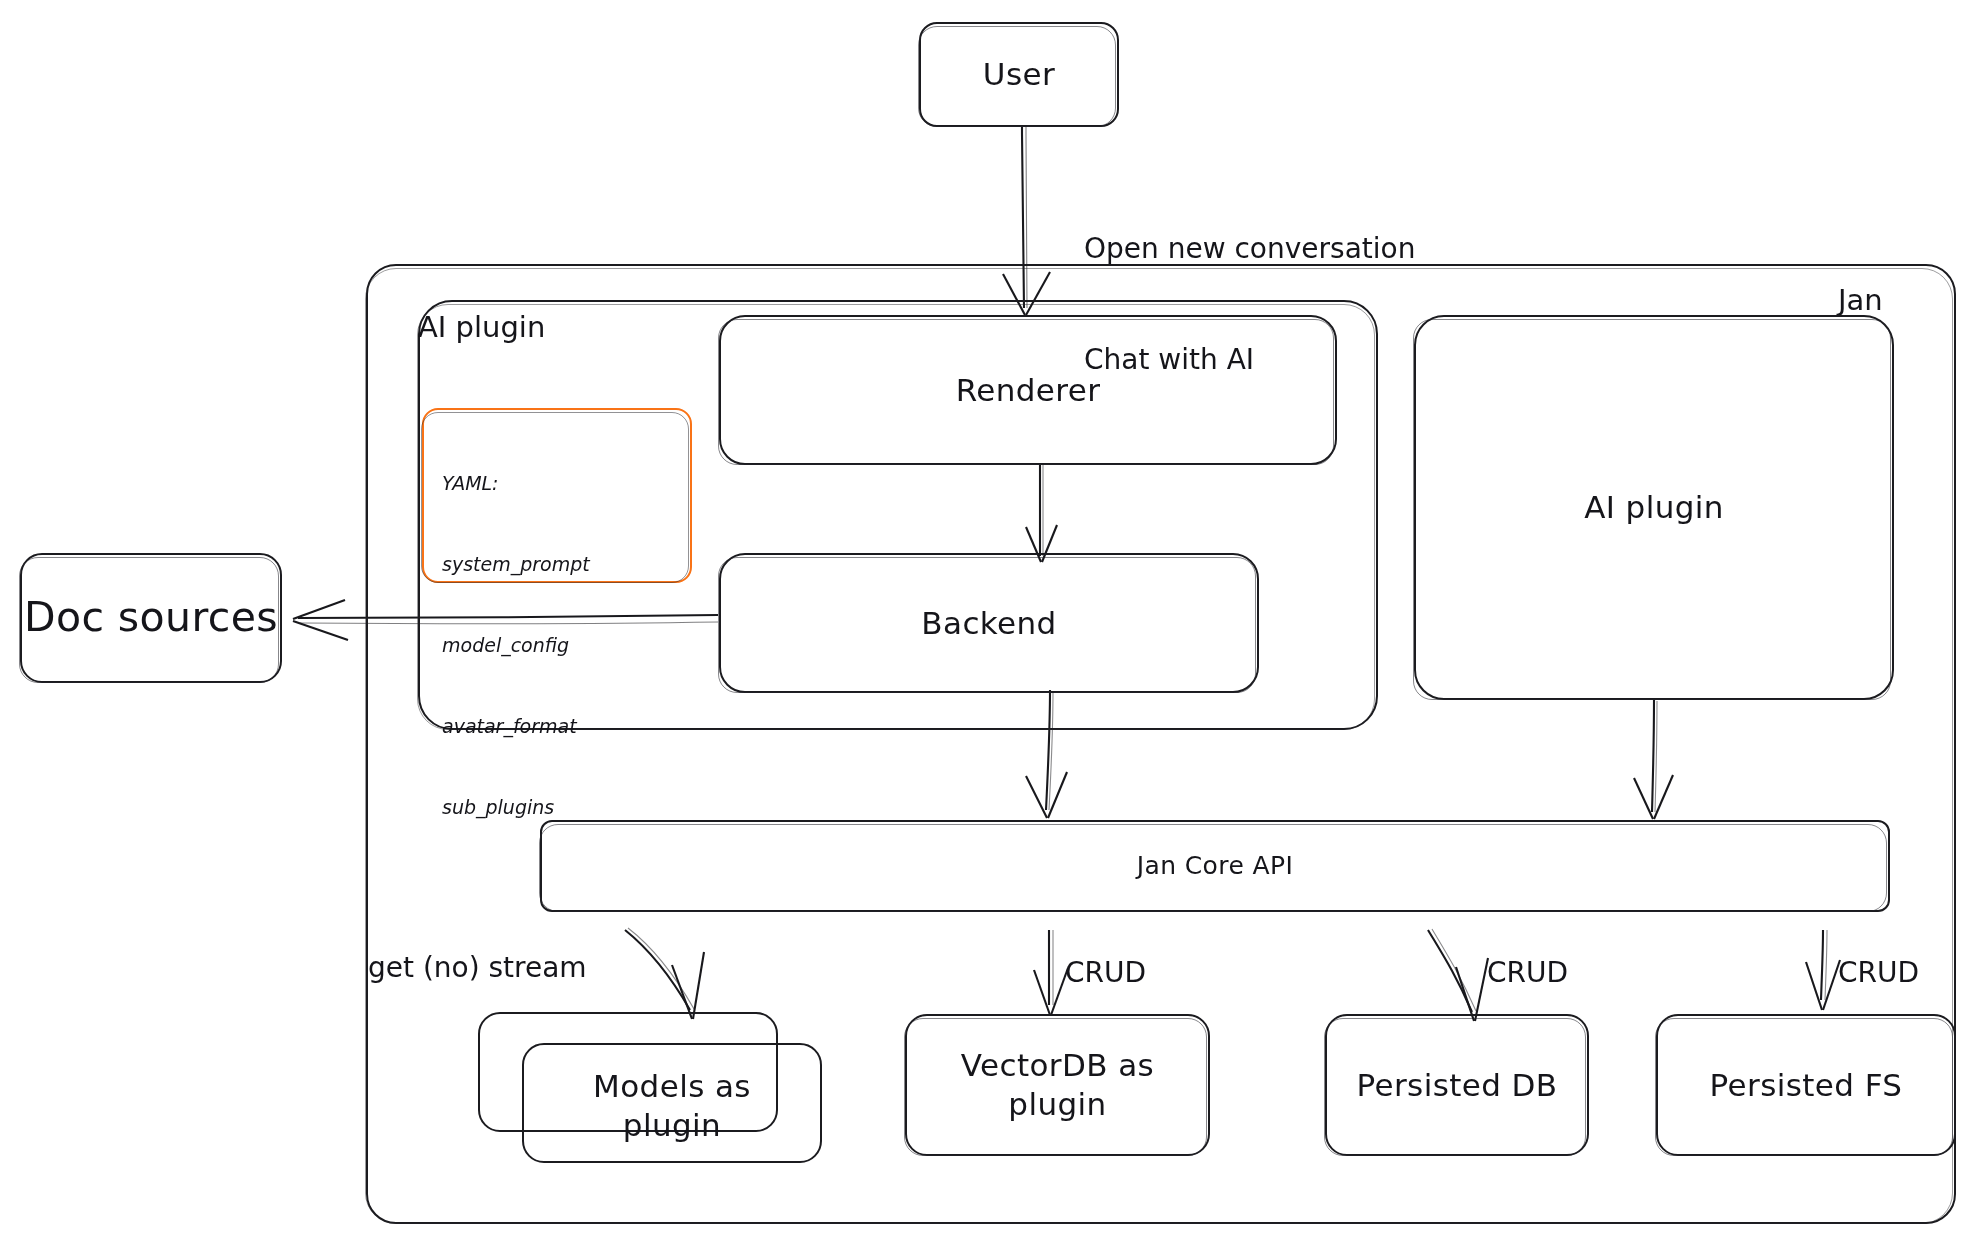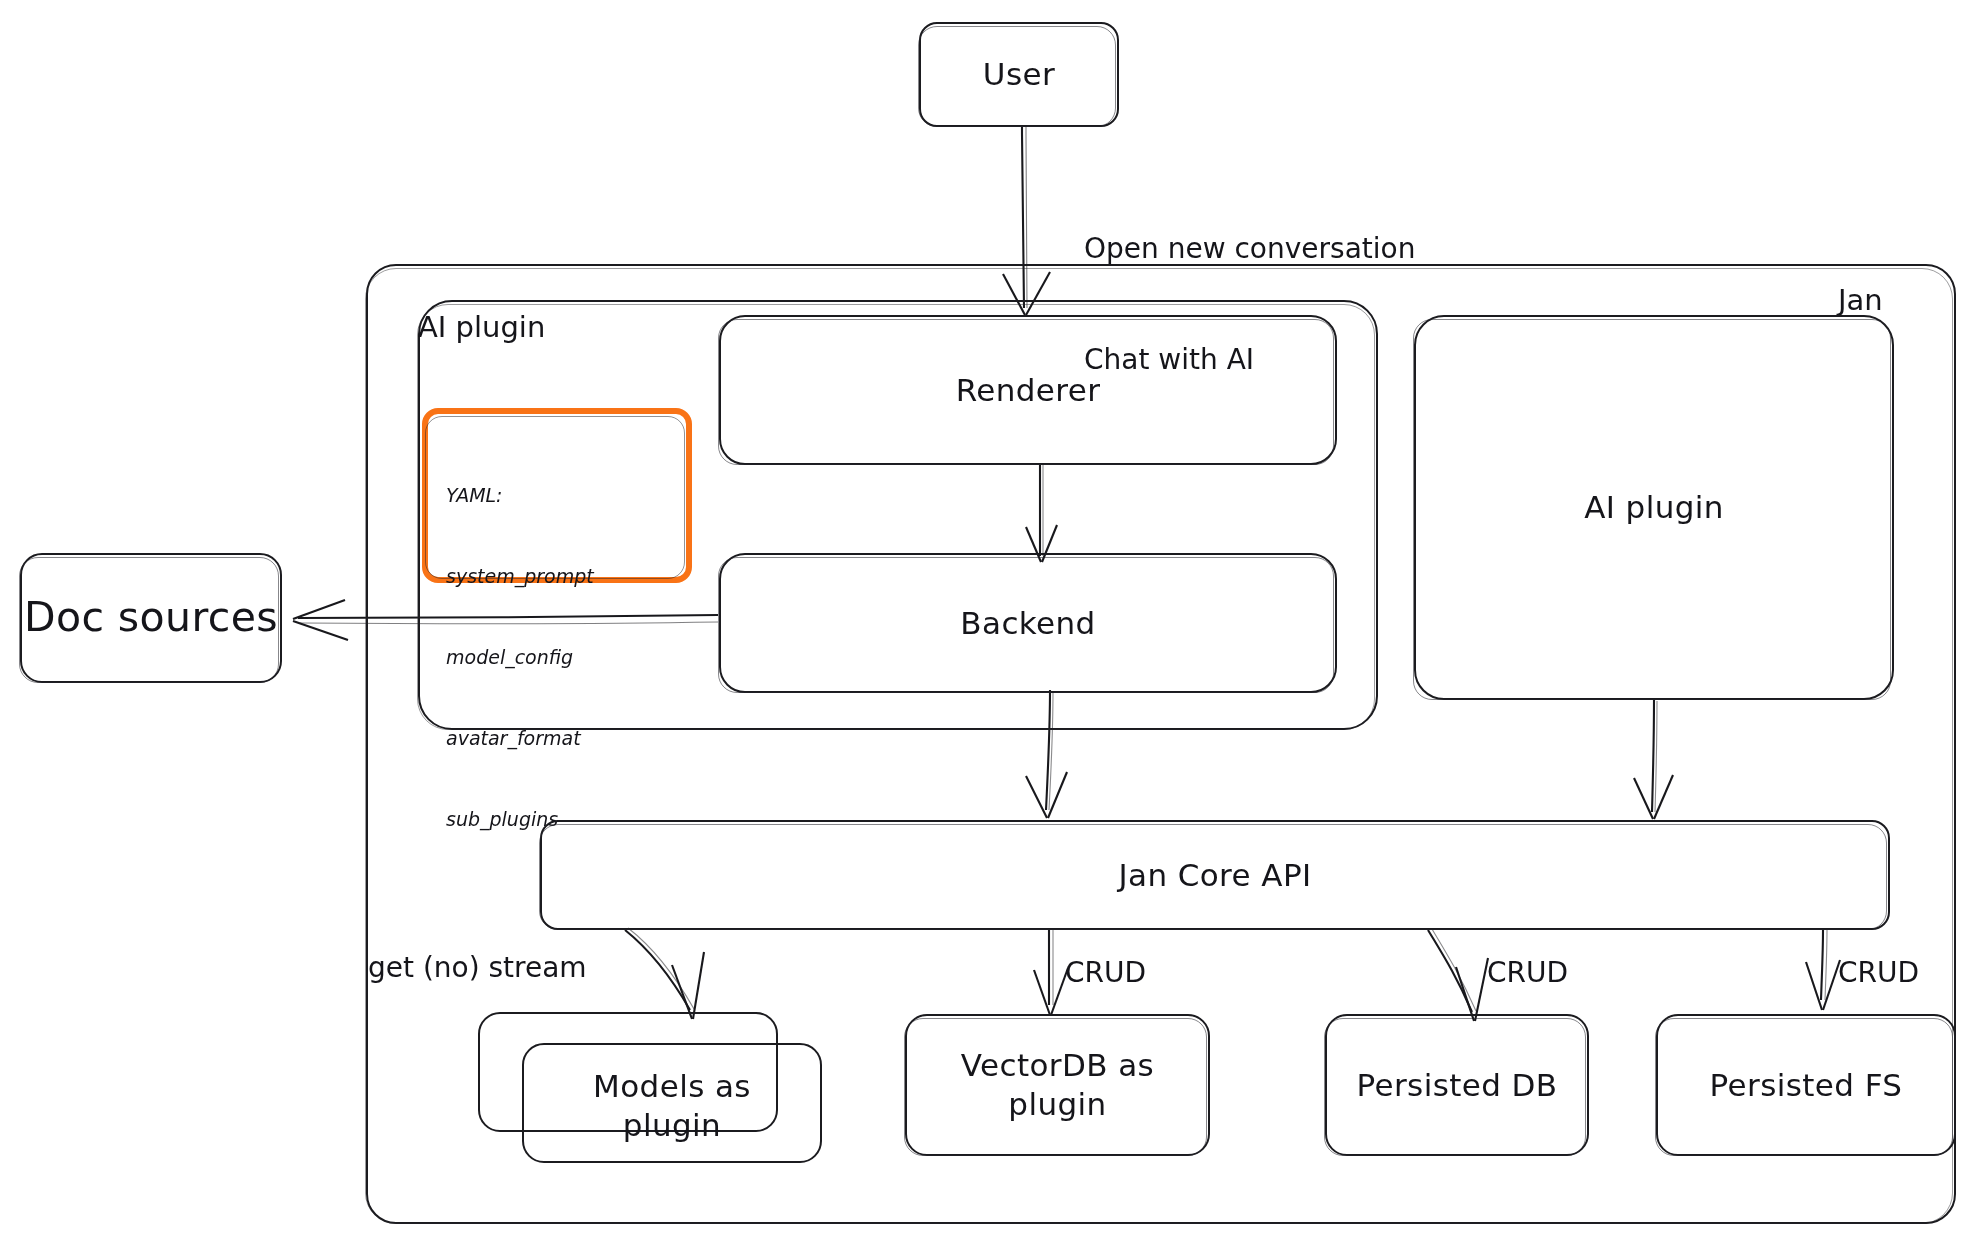--- a/index.html
+++ b/index.html
@@ -77,23 +77,23 @@
   .edge-label {
     position: absolute;
     color: #15151a;
     font-family: "DejaVu Sans", sans-serif;
     white-space: pre;
     line-height: 1.32;
   }
   .yaml-box {
     position: absolute;
     box-sizing: border-box;
-    border: 6px solid #f97316;
+    border: 2px solid #f97316;
     border-radius: 16px;
-    padding: 14px 18px 12px 18px;
+    padding: 6px 18px 12px 18px;
     color: #15151a;
     font-family: "DejaVu Sans", sans-serif;
     font-style: italic;
     line-height: 1.42;
     white-space: pre;
   }
   .yaml-box::after {
     content: "";
     position: absolute;
     left: -3px;
@@ -198,41 +198,41 @@
 
   <div class="edge-label" style="left:1084px; top:157px; font-size:28px;">
     <div>Open new conversation</div>
     <div>Chat with AI</div>
   </div>
 
   <div class="node" style="left:719px; top:315px; width:618px; height:150px; font-size:31px; border-radius:26px;">
     <span>Renderer</span>
   </div>
 
-  <div class="node" style="left:719px; top:553px; width:618px; height:140px; font-size:31px; border-radius:26px;">
+  <div class="node" style="left:719px; top:553px; width:540px; height:140px; font-size:31px; border-radius:26px;">
     <span>Backend</span>
   </div>
 
   <div class="yaml-box" style="left:422px; top:408px; width:270px; height:175px; font-size:19px;">
     <div>YAML:</div>
     <div>system_prompt</div>
     <div>model_config</div>
     <div>avatar_format</div>
     <div>sub_plugins</div>
   </div>
 
   <div class="node" style="left:1414px; top:315px; width:480px; height:385px; font-size:31px; border-radius:30px;">
     <span>AI plugin</span>
   </div>
 
   <div class="node" style="left:20px; top:553px; width:262px; height:130px; font-size:41px; border-radius:22px;">
     <span>Doc sources</span>
   </div>
 
-  <div class="node" style="left:540px; top:820px; width:1350px; height:110px; font-size:31px; border-radius:18px;">
+  <div class="node" style="left:540px; top:820px; width:1350px; height:92px; font-size:25px; border-radius:12px;">
     <span>Jan Core API</span>
   </div>
 
   <div class="edge-label" style="left:368px; top:950px; font-size:28px;">get (no) stream</div>
 
   <div class="edge-label" style="left:1065px; top:955px; font-size:28px;">CRUD</div>
 
   <div class="edge-label" style="left:1487px; top:955px; font-size:28px;">CRUD</div>
 
   <div class="edge-label" style="left:1838px; top:955px; font-size:28px;">CRUD</div>

